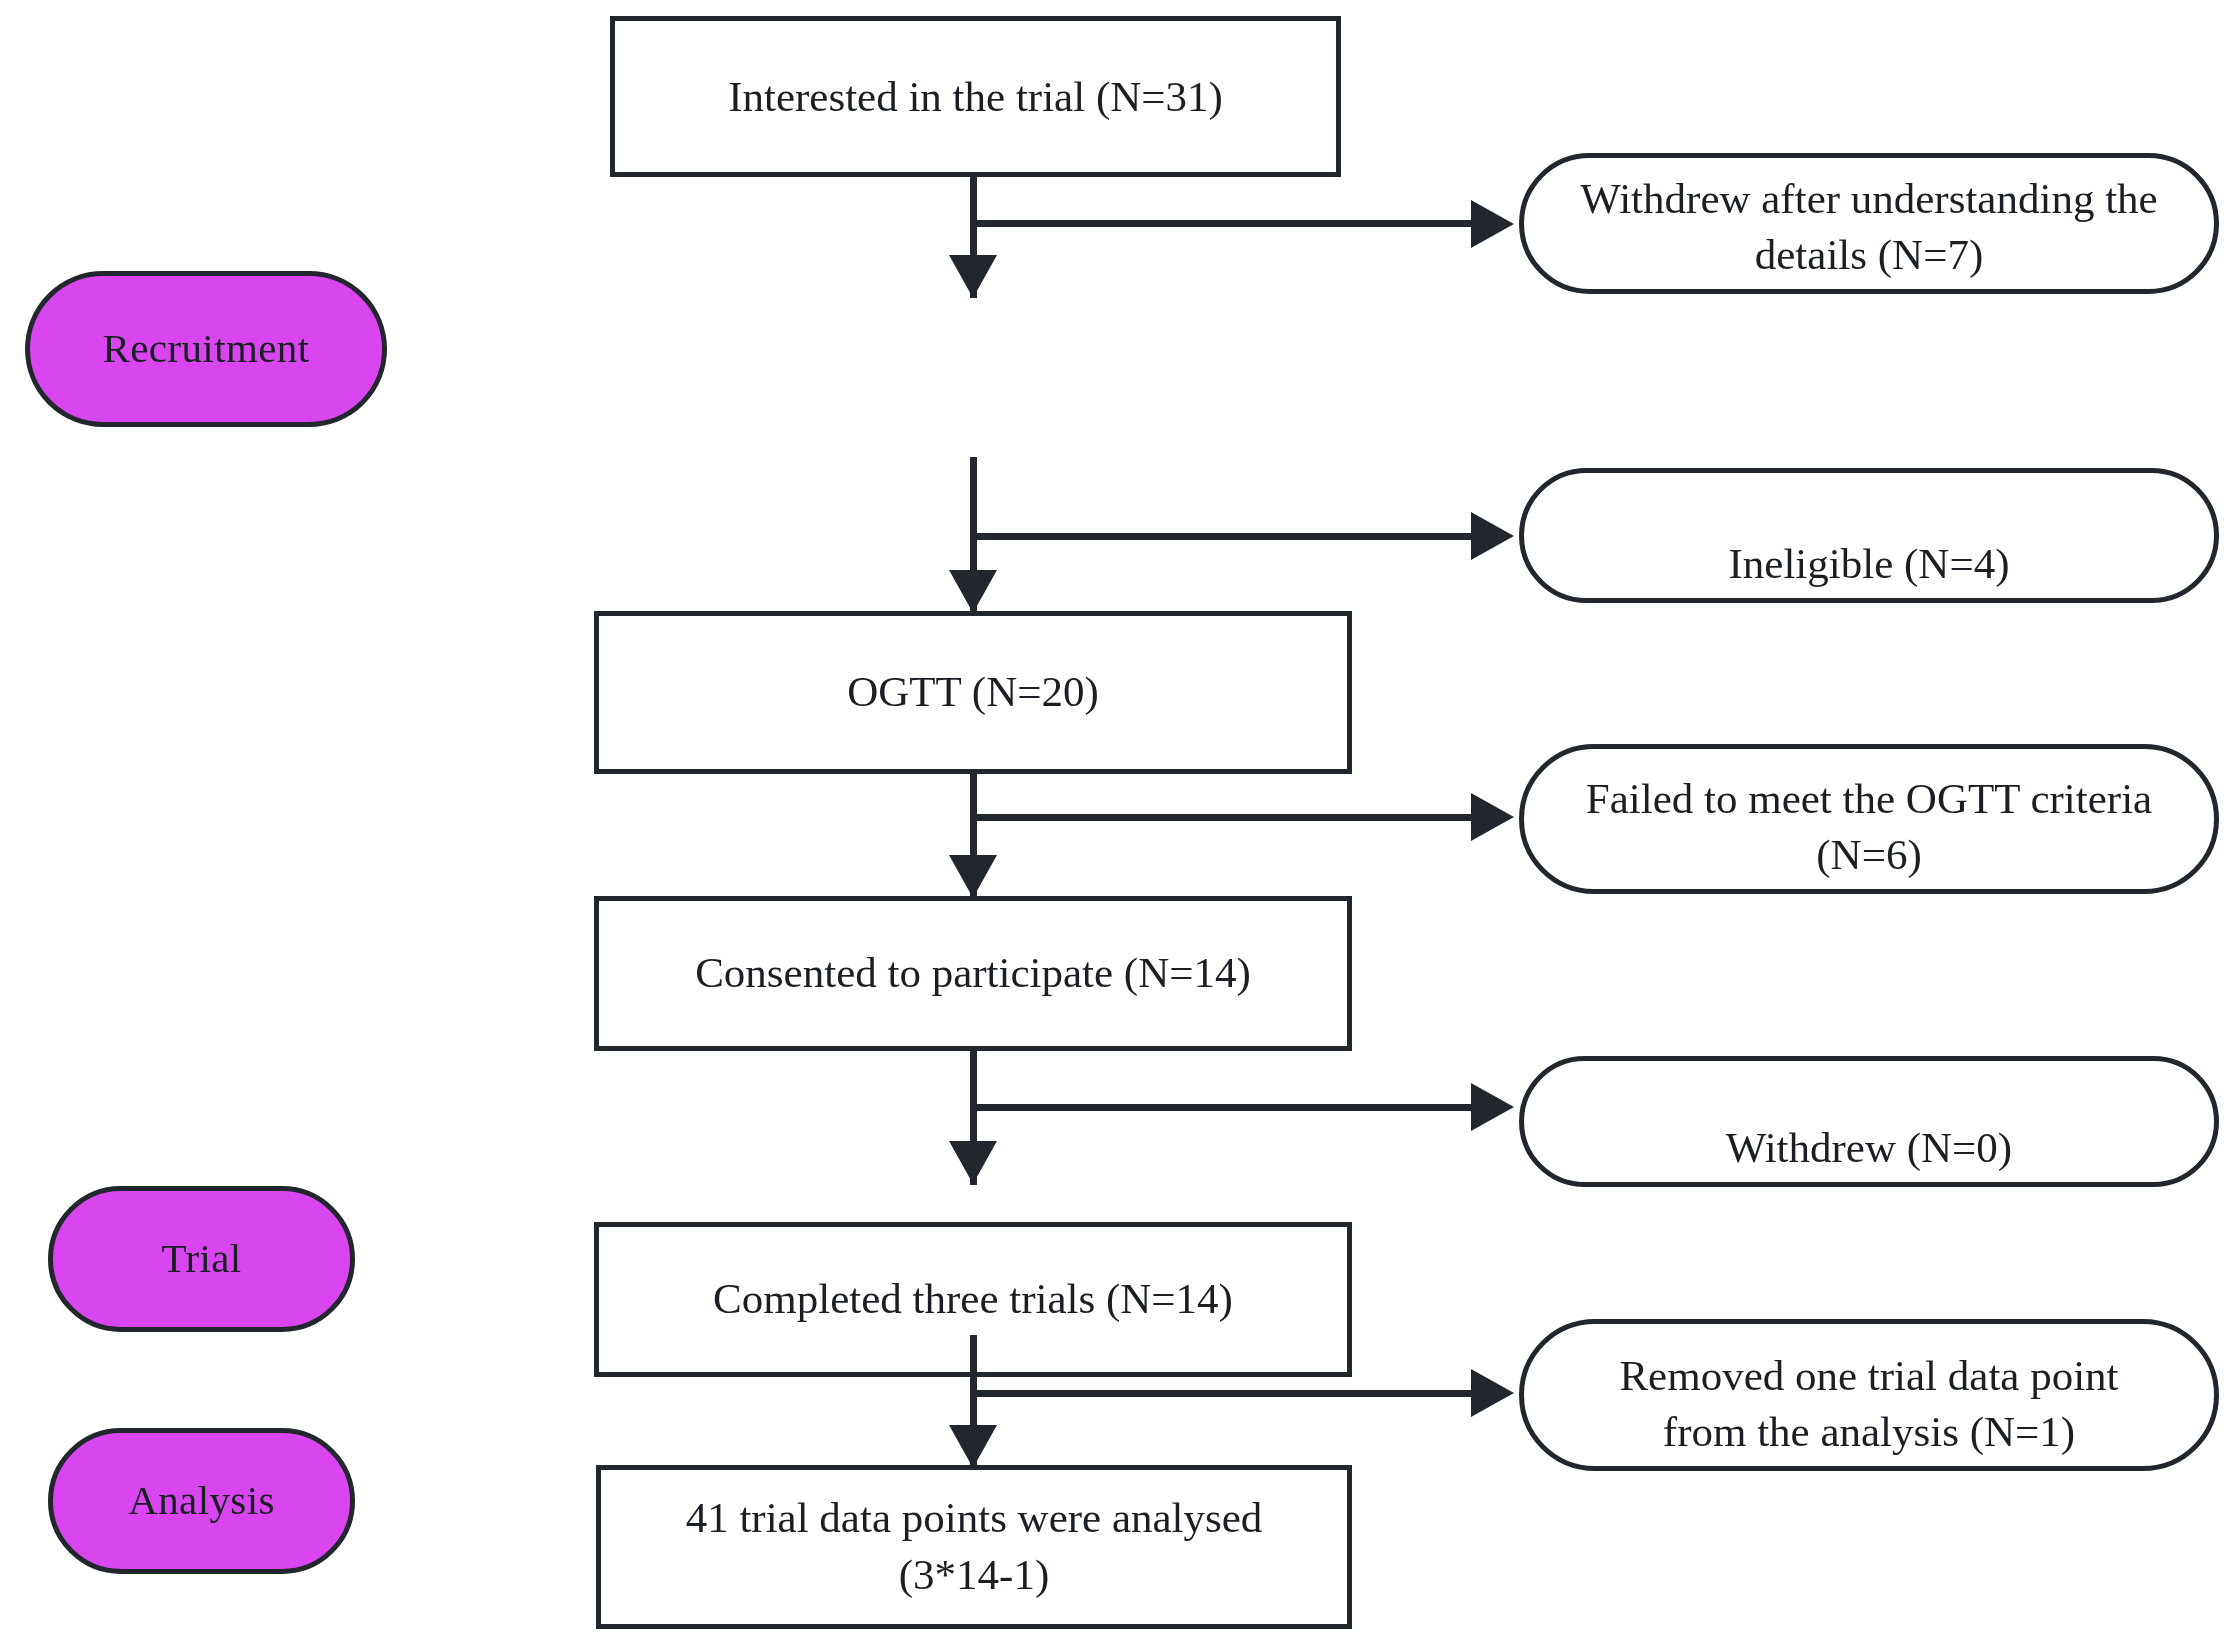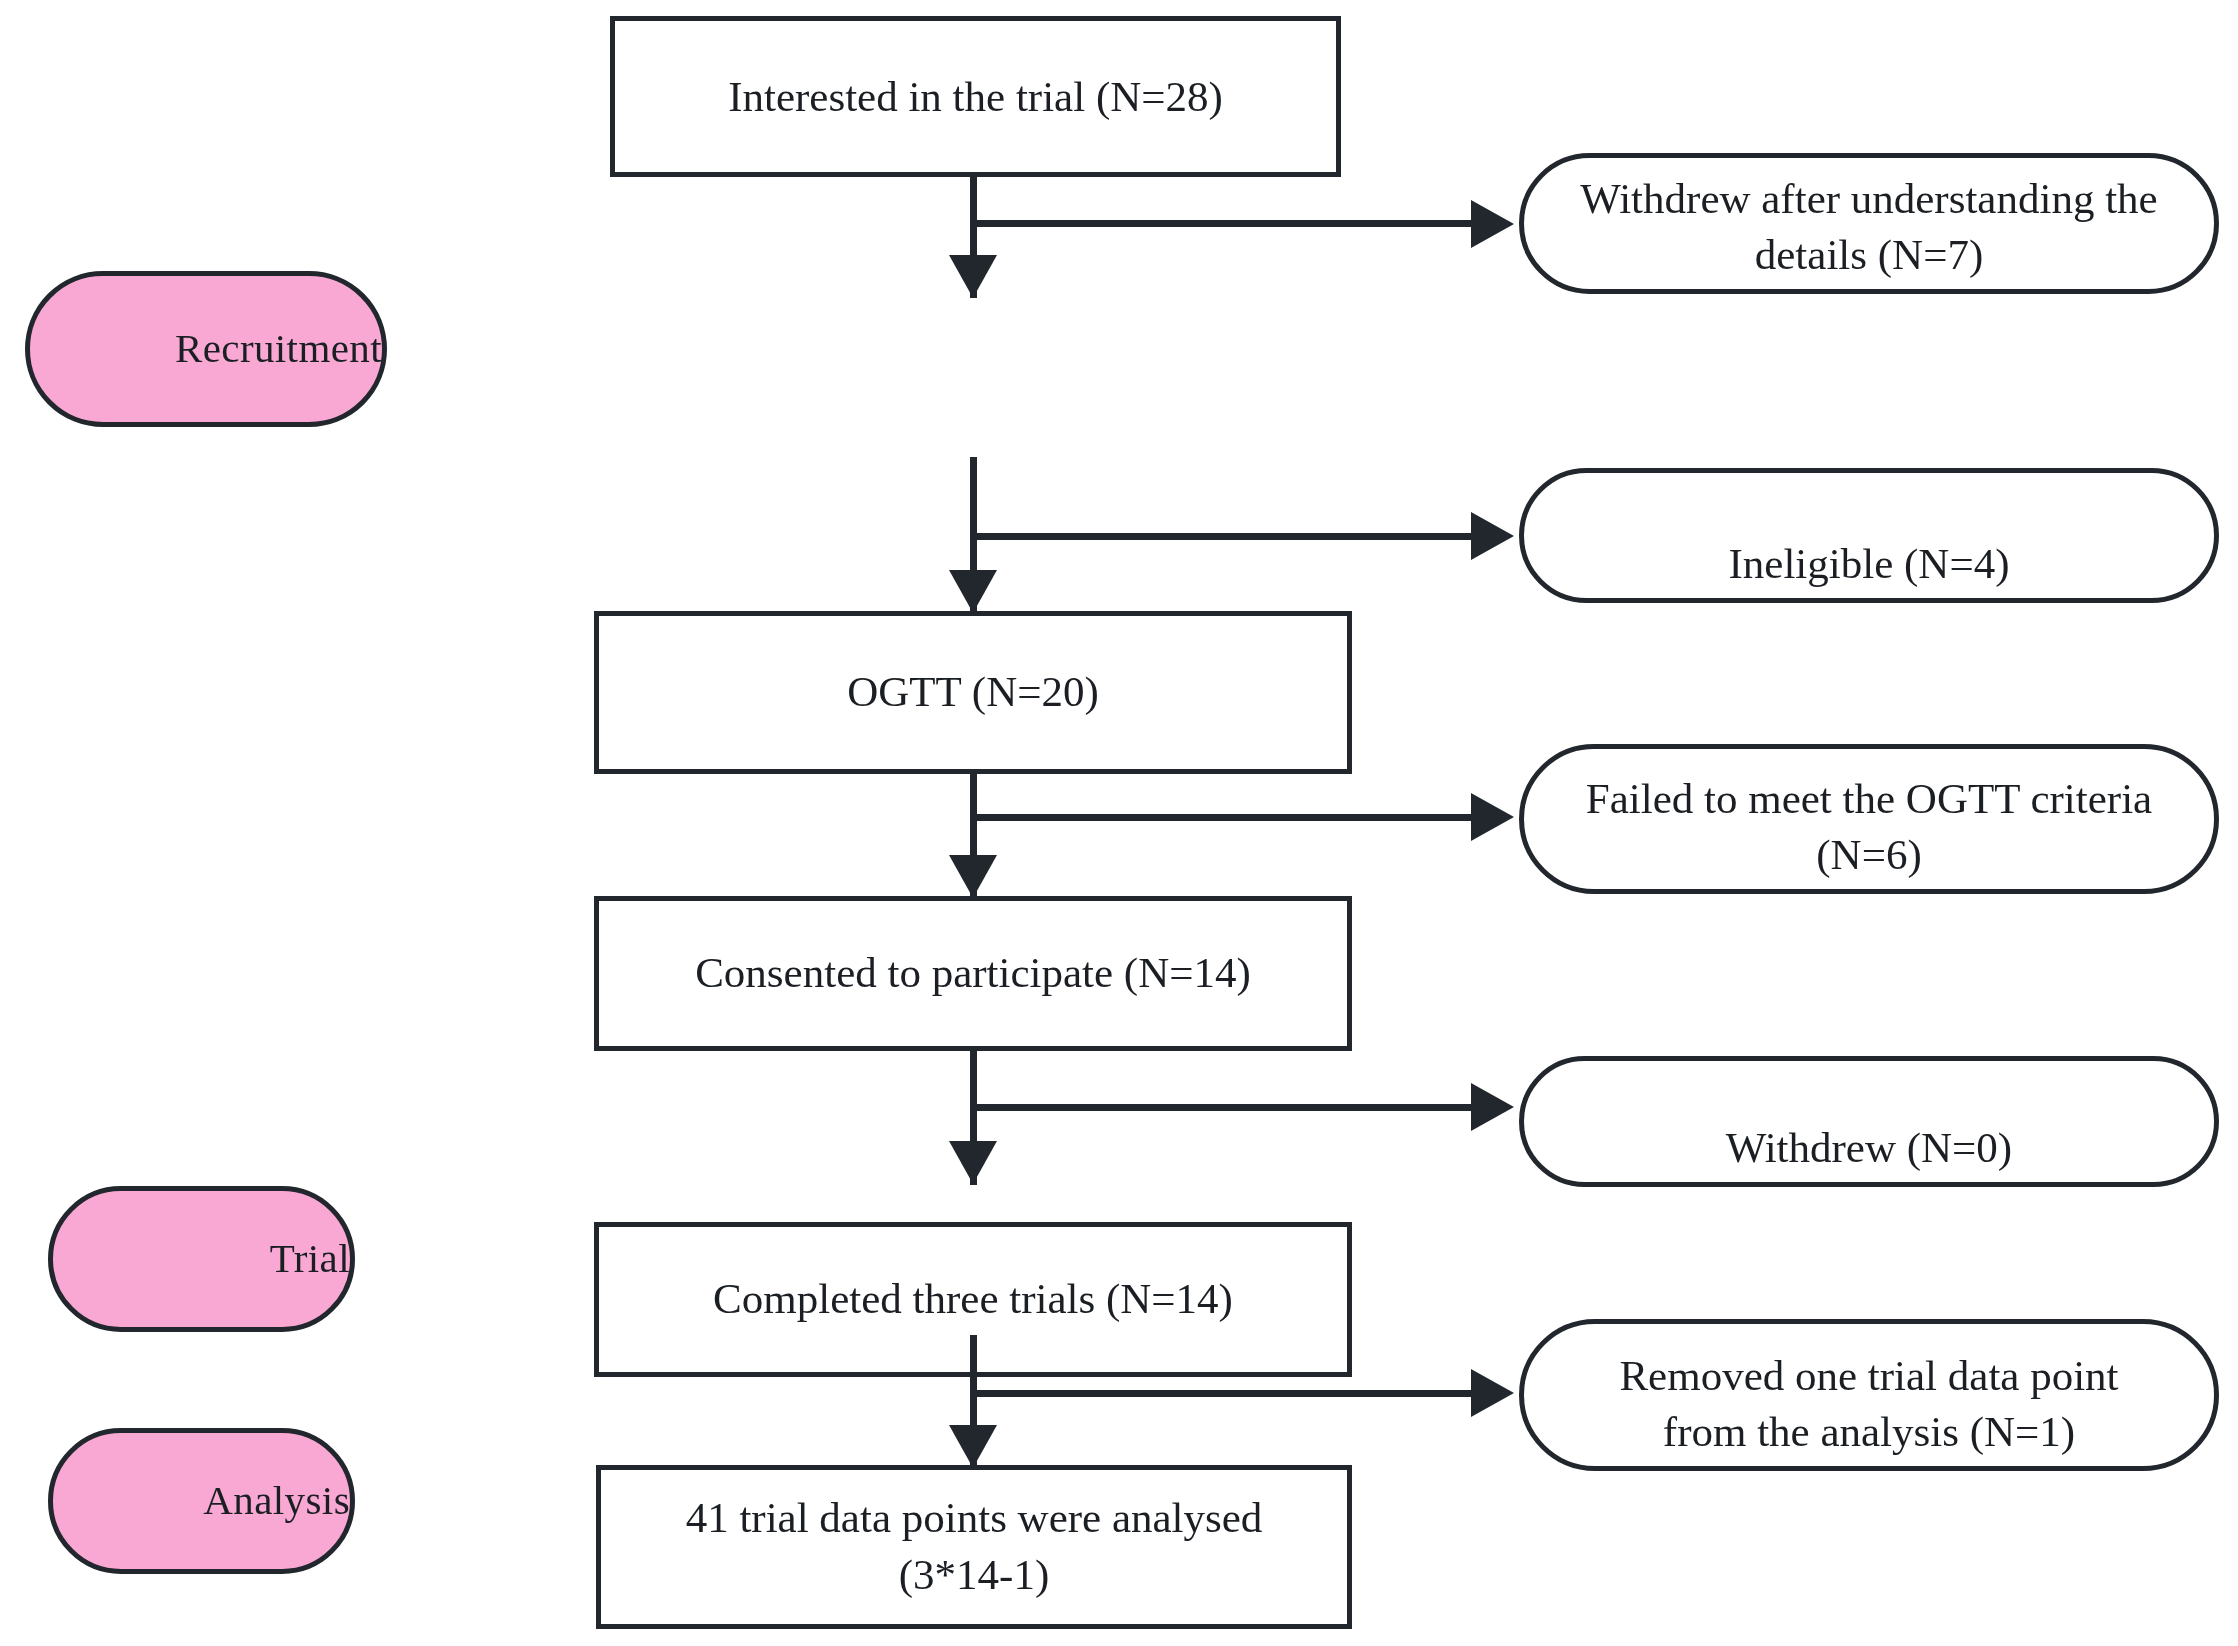--- a/index.html
+++ b/index.html
@@ -19,24 +19,24 @@
     background: #ffffff;
     overflow: hidden;
   }
 
   
   .stage-pill {
     position: absolute;
     box-sizing: border-box;
     border: 5px solid #22272e;
     border-radius: 821px;
-    background: #f9a8d4;
+    background: #d946ef;
     display: flex;
     align-items: center;
-    justify-content: flex-end;
+    justify-content: center;
     text-align: center;
     font-size: 41px;
     line-height: 1.15;
     letter-spacing: 0.4px;
   }
 
   
   .flow-box {
     position: absolute;
     box-sizing: border-box;
@@ -112,21 +112,21 @@
 
   <div class="stage-pill" style="left:48px; top:1186px; width:307px; height:146px;">
     <span>Trial</span>
   </div>
 
   <div class="stage-pill" style="left:48px; top:1428px; width:307px; height:146px;">
     <span>Analysis</span>
   </div>
 
   <div class="flow-box" style="left:610px; top:16.4px; width:731px; height:161px;">
-    <span class="inner">Interested in the trial (N=28)</span>
+    <span class="inner">Interested in the trial (N=31)</span>
   </div>
 
 
   <div class="flow-box" style="left:594px; top:611px; width:758px; height:163px;">
     <span class="inner">OGTT (N=20)</span>
   </div>
 
   <div class="flow-box" style="left:594px; top:896px; width:758px; height:155px;">
     <span class="inner">Consented to participate (N=14)</span>
   </div>

